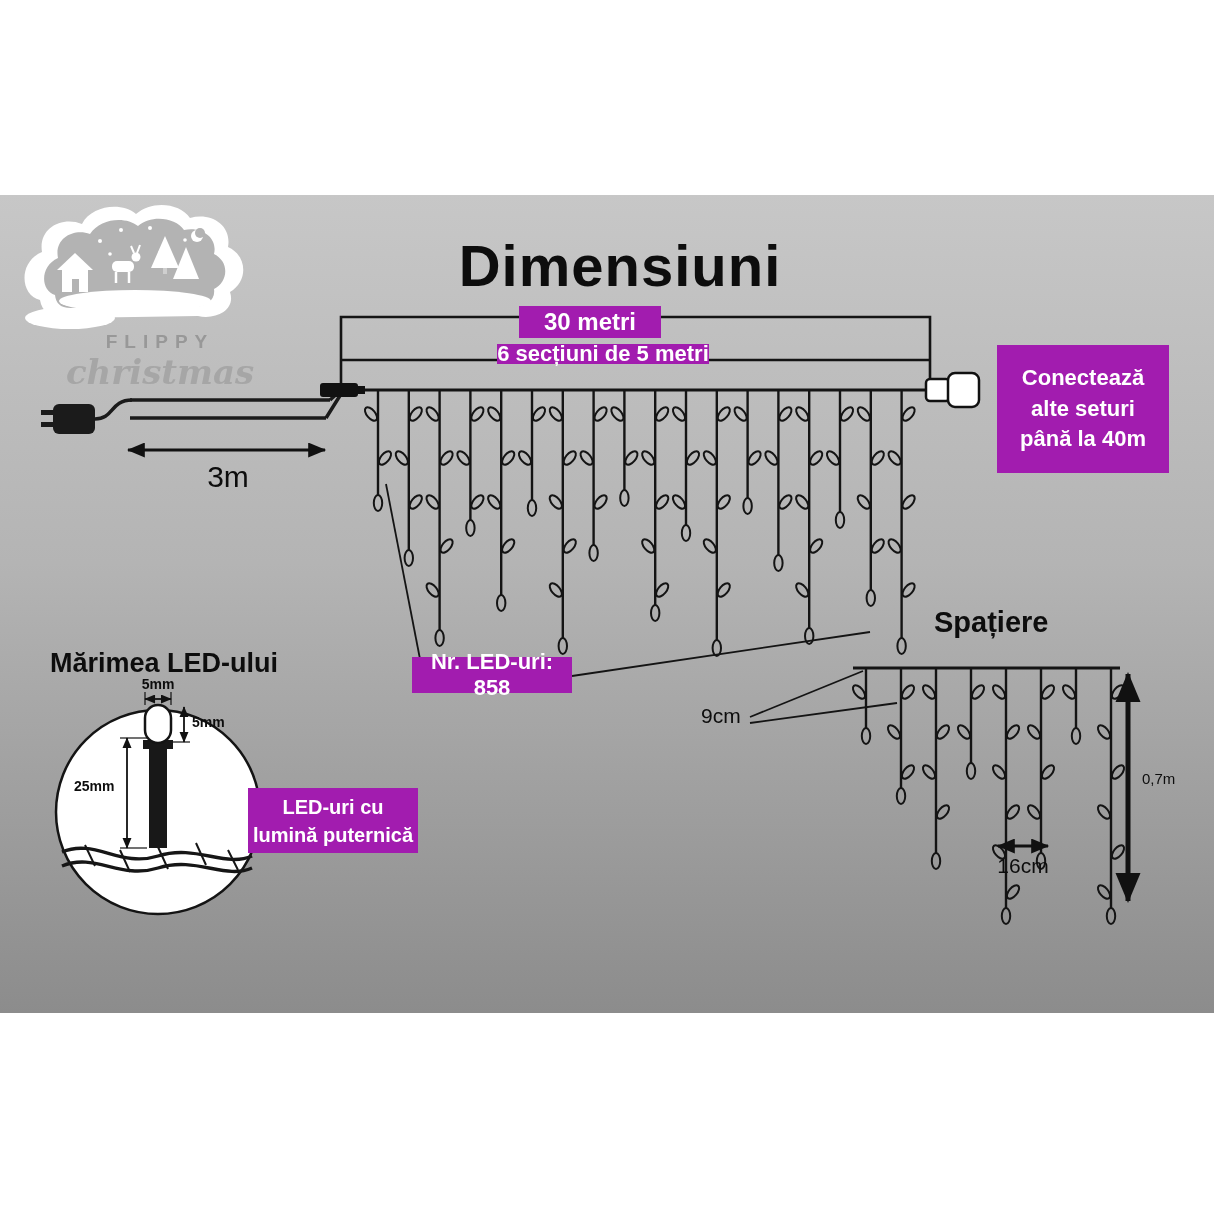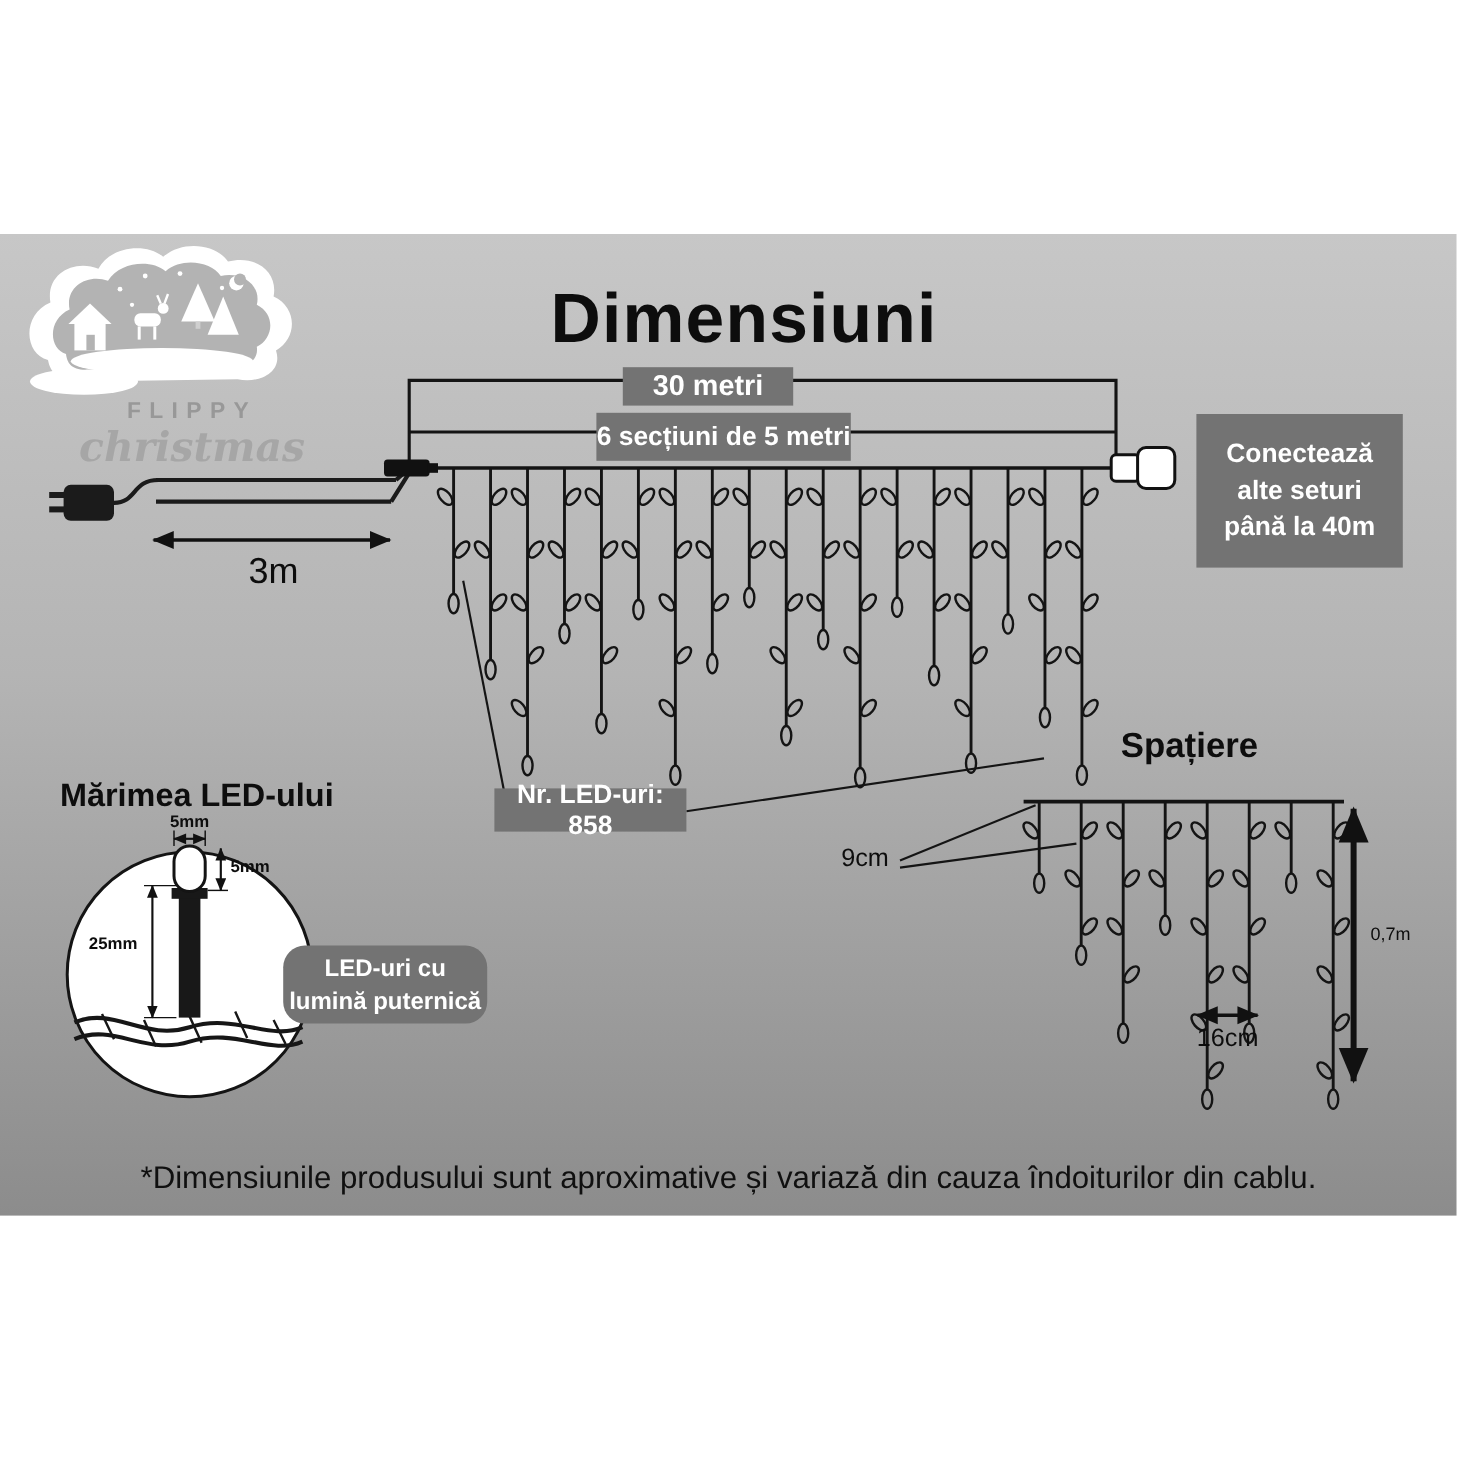--- a/index.html
+++ b/index.html
@@ -3,27 +3,27 @@
 <meta charset="utf-8">
 <style>
   html,body{margin:0;padding:0;background:#fff;}
   .canvas{position:relative;width:1214px;height:1214px;background:#ffffff;overflow:hidden;
           font-family:"Liberation Sans",sans-serif;color:#111;}
   .bg-gradient{position:absolute;left:0;top:195px;width:1214px;height:818px;
                background:linear-gradient(180deg,#c7c7c7 0%,#b4b4b4 45%,#8c8c8c 100%);}
   .diagram-svg{position:absolute;left:0;top:0;width:1214px;height:1214px;}
   .page-title{position:absolute;left:320px;top:232px;width:600px;text-align:center;
               font-size:58px;font-weight:700;letter-spacing:1px;color:#0d0d0d;}
-  .blackbox{position:absolute;background:#737373;color:#ffffff;font-weight:700;
+  .blackbox{position:absolute;background:#a21caf;color:#ffffff;font-weight:700;
             display:flex;align-items:center;justify-content:center;text-align:center;}
   .bb-30m{left:519px;top:306px;width:142px;height:32px;font-size:24px;}
-  .bb-sect{left:497px;top:344px;width:212px;height:40px;font-size:22px;}
+  .bb-sect{left:497px;top:344px;width:212px;height:20px;font-size:22px;}
   .bb-connect{left:997px;top:345px;width:140px;height:96px;font-size:22px;line-height:1.38;padding:16px;}
   .bb-nrled{left:412px;top:657px;width:160px;height:36px;font-size:22px;}
-  .bb-ledinfo{left:236px;top:788px;width:166px;height:61px;font-size:20px;line-height:1.4;padding:2px;border-radius:18px;}
+  .bb-ledinfo{left:248px;top:788px;width:166px;height:61px;font-size:20px;line-height:1.4;padding:2px;}
   .heading{position:absolute;font-weight:700;color:#0d0d0d;}
   .h-marimea{left:50px;top:648px;font-size:27px;}
   .h-spatiere{left:934px;top:606px;font-size:29px;}
   .meas{position:absolute;font-weight:400;color:#0d0d0d;}
   .m-3m{left:183px;top:460px;width:90px;text-align:center;font-size:30px;}
   .m-9cm{left:701px;top:704px;font-size:21px;}
   .m-16cm{left:987px;top:854px;width:72px;text-align:center;font-size:21px;}
   .m-07m{left:1142px;top:770px;font-size:15px;}
   .m-small{font-size:14px;font-weight:600;}
   .m-5mm-top{left:134px;top:676px;width:48px;text-align:center;}
@@ -326,14 +326,13 @@
 
   <div class="meas m-3m">3m</div>
   <div class="meas m-9cm">9cm</div>
   <div class="meas m-16cm">16cm</div>
   <div class="meas m-07m">0,7m</div>
 
   <div class="meas m-small m-5mm-top">5mm</div>
   <div class="meas m-small m-5mm-right">5mm</div>
   <div class="meas m-small m-25mm">25mm</div>
 
-  <div class="disclaimer">*Dimensiunile produsului sunt aproximative și variază din cauza îndoiturilor din cablu.</div>
 </div>
 
 </body></html>

